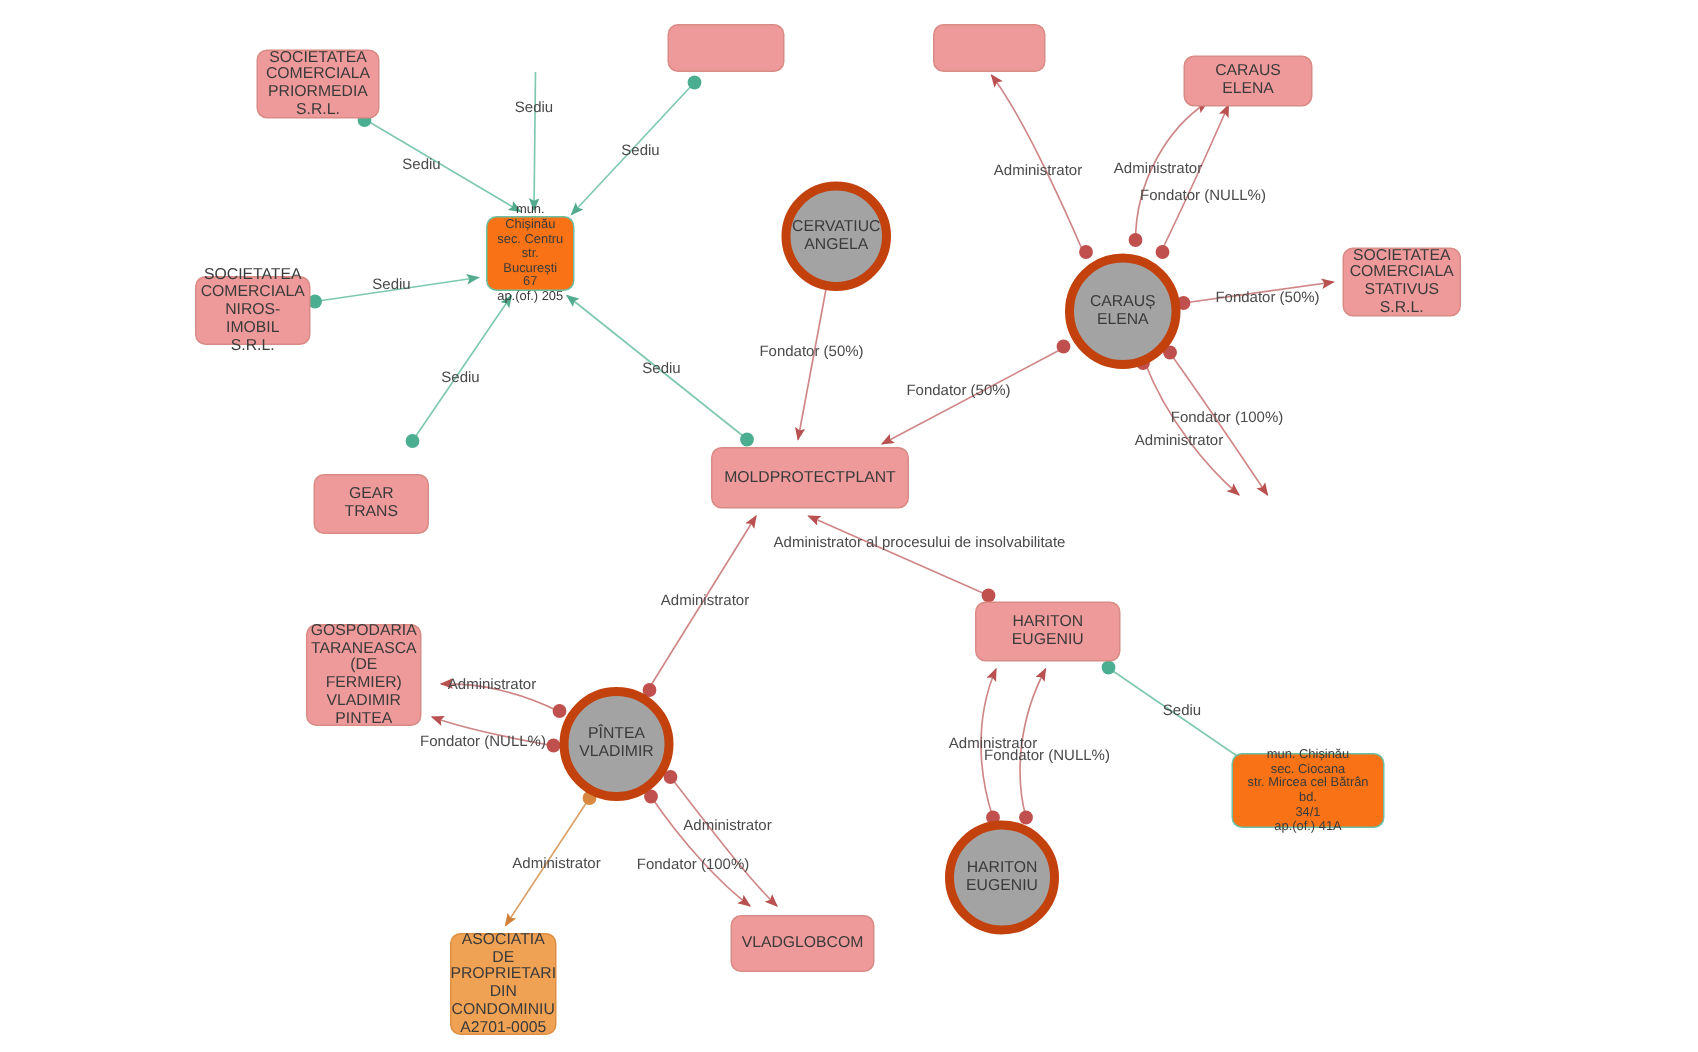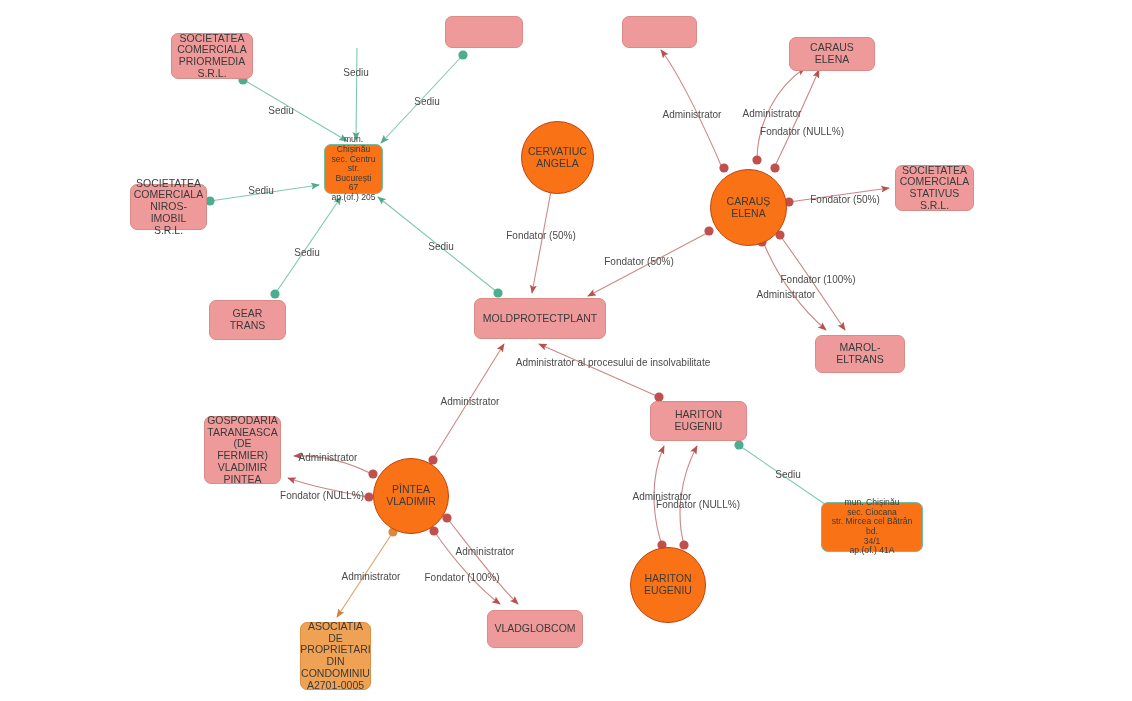--- a/index.html
+++ b/index.html
@@ -52,22 +52,22 @@
     background: #f97316;
     border-color: #6cbfa2;
     font-size: 8.6px;
   }
   .node.box.orange {
     background: #f0a254;
     border-color: #dd8f42;
   }
   .node.circle {
     border-radius: 50%;
-    background: #f97316;
-    border: 1px solid #c2410c;
+    background: #a3a3a3;
+    border: 6px solid #c2410c;
     font-size: 10.5px;
   }
   .edge-label {
     position: absolute;
     font-size: 10px;
     color: #4a4a4a;
     white-space: nowrap;
     transform: translate(-50%, -50%);
     pointer-events: none;
   }
@@ -197,23 +197,22 @@
 67
 ap.(of.) 205</div>
     <div class="node circle" style="left:521px;top:121px;width:73px;height:73px;">CERVATIUC
 ANGELA</div>
     <div class="node circle" style="left:710px;top:169px;width:77px;height:77px;">CARAUȘ
 ELENA</div>
     <div class="node box" style="left:895px;top:165px;width:79px;height:46px;">SOCIETATEA
 COMERCIALA
 STATIVUS
 S.R.L.</div>
-    <div class="node box" style="left:209px;top:300px;width:77px;height:40px;">GEAR TRANS</div>
+    <div class="node box" style="left:209px;top:316px;width:77px;height:40px;">GEAR TRANS</div>
     <div class="node box" style="left:474px;top:298px;width:132px;height:41px;">MOLDPROTECTPLANT</div>
-    <div class="node box" style="left:815px;top:335px;width:90px;height:38px;">MAROL-ELTRANS</div>
     <div class="node box" style="left:650px;top:401px;width:97px;height:40px;">HARITON EUGENIU</div>
     <div class="node box" style="left:204px;top:416px;width:77px;height:68px;">GOSPODARIA
 TARANEASCA
 (DE
 FERMIER)
 VLADIMIR
 PINTEA</div>
     <div class="node circle" style="left:373px;top:458px;width:76px;height:76px;">PÎNTEA
 VLADIMIR</div>
     <div class="node box green" style="left:821px;top:502px;width:102px;height:50px;">mun. Chișinău

